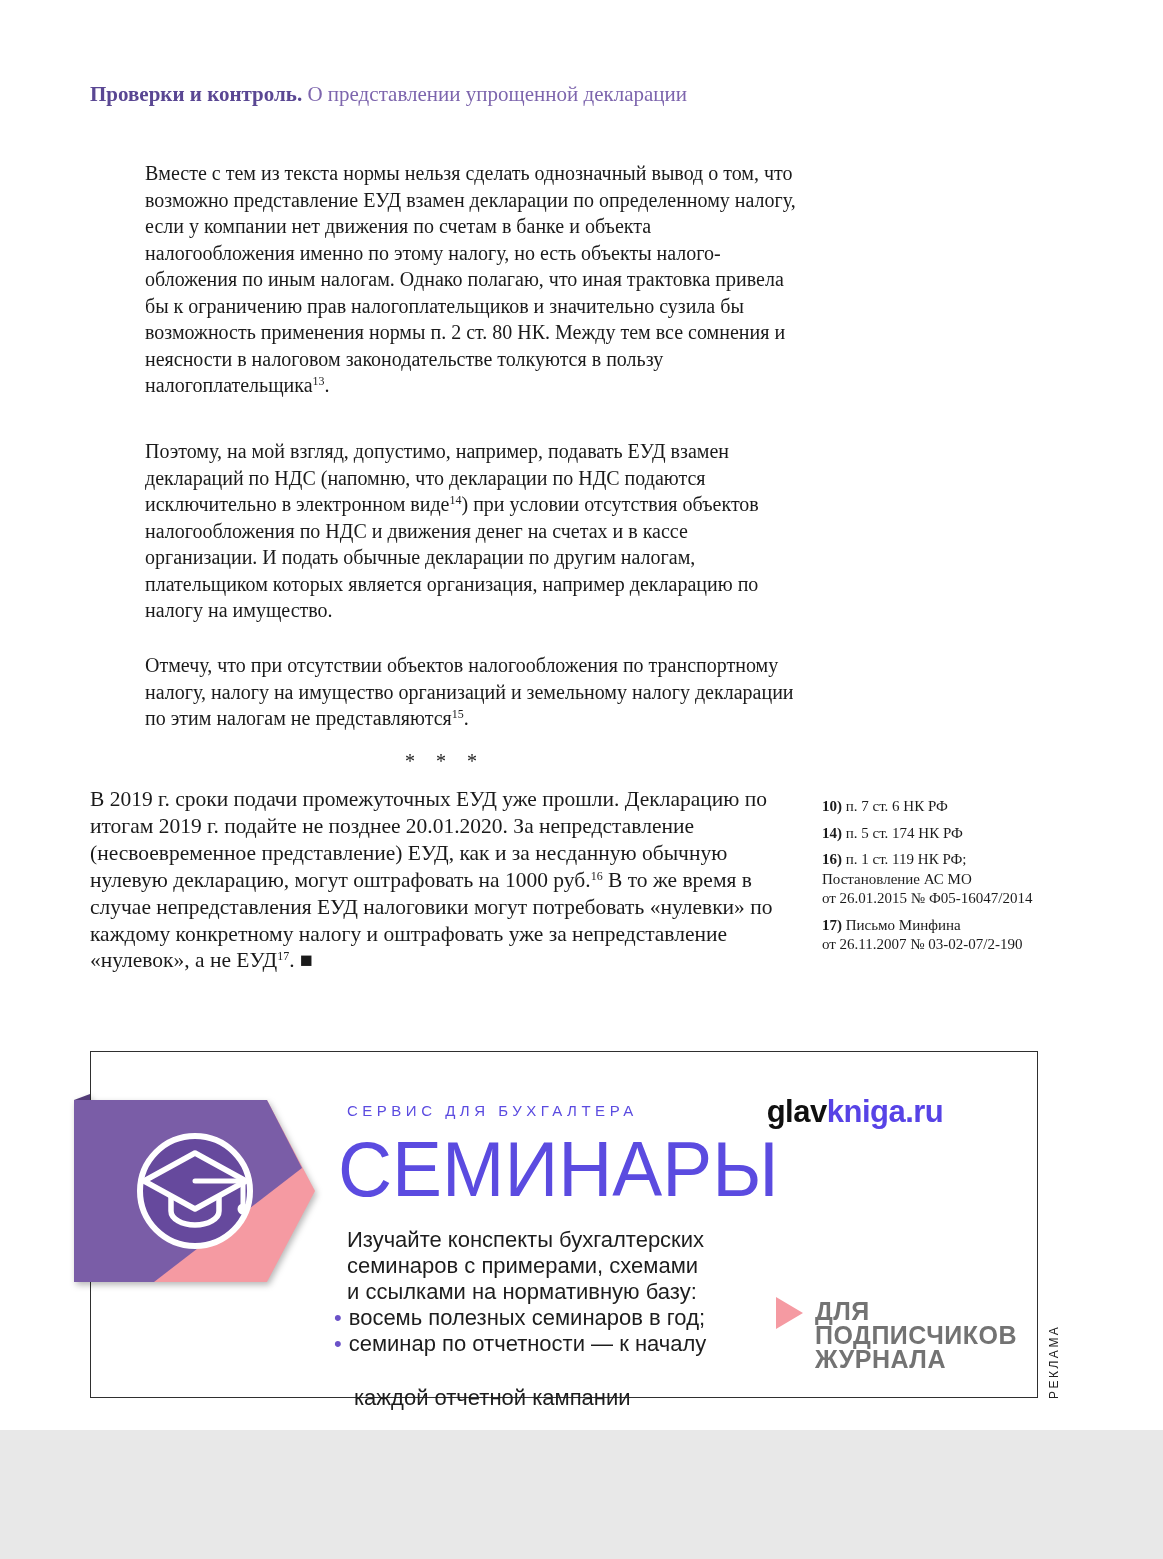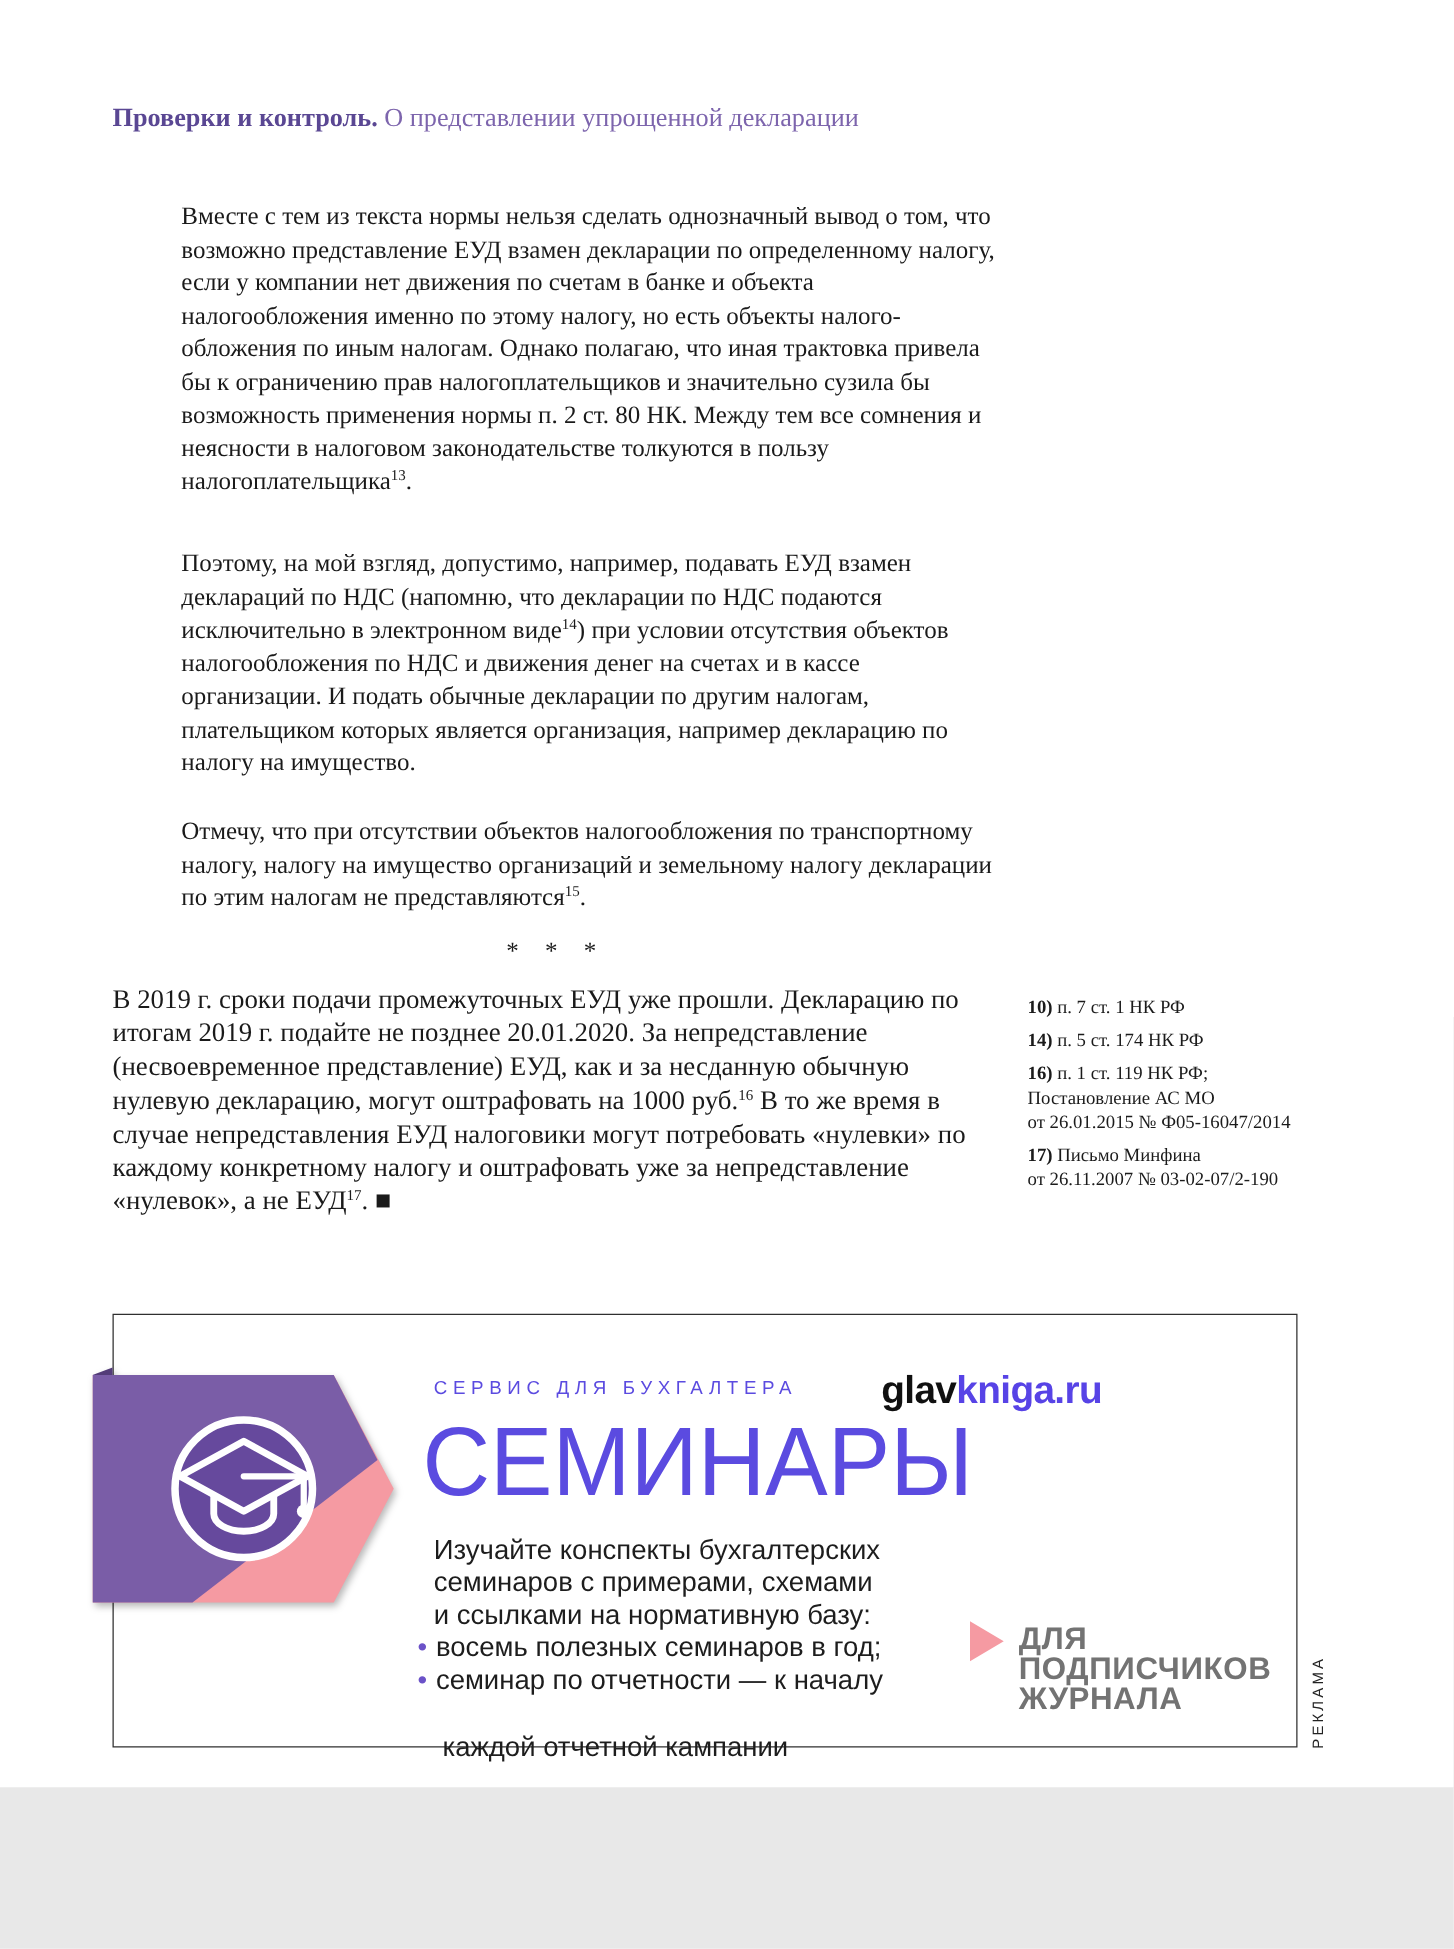--- a/index.html
+++ b/index.html
@@ -43,21 +43,21 @@
 
   .ad-service { position:absolute; left:347px; top:1102px;
                 font-family:"Liberation Sans", sans-serif; font-size:15px;
                 letter-spacing:4.5px; color:#5b4be0; white-space:nowrap; }
 
   .ad-title { position:absolute; left:338px; top:1130px;
               font-family:"Liberation Sans", sans-serif; font-size:78px; line-height:78px;
               font-weight:200; color:#5b4be0; transform:scaleX(0.96); transform-origin:0 0;
               white-space:nowrap; }
 
-  .ad-logo { position:absolute; left:705px; top:1094px; width:300px; text-align:left;
+  .ad-logo { position:absolute; left:705px; top:1094px; width:300px; text-align:center;
              font-family:"Liberation Sans", sans-serif; font-size:31px; font-weight:bold;
              letter-spacing:-0.5px; white-space:nowrap; }
   .ad-logo .lg-black  { color:#101010; }
   .ad-logo .lg-accent { color:#5743e6; }
 
   .ad-desc { position:absolute; left:347px; top:1227px;
              font-family:"Liberation Sans", sans-serif; font-size:22px; line-height:26px;
              color:#1d1d1d; }
 
   .ad-bullets { position:absolute; left:334px; top:1305px;
@@ -96,21 +96,21 @@
 
   <p class="para p3"><span>Отмечу, что при отсутствии объектов налогообложения по транспорт­ному налогу, налогу на имущество организаций и земельному налогу декларации по этим налогам не представляются</span><sup>15</sup><span>.</span></p>
 
   <div class="stars">* * *</div>
 
   <p class="lead"><span>В 2019 г. сроки подачи промежуточных ЕУД уже прошли. Деклара­цию по итогам 2019 г. подайте не позднее 20.01.2020. За непредстав­ление (несвоевременное представление) ЕУД, как и за несданную обычную нулевую декларацию, могут оштрафовать на 1000 руб.</span><sup>16</sup><span> В то же время в случае непредставления ЕУД налоговики могут по­требовать «нулевки» по каждому конкретному налогу и оштрафо­вать уже за непредставление «нулевок», а не ЕУД</span><sup>17</sup><span>. ■</span></p>
 
   <aside class="footnotes">
     <div class="fn">
       <b>10)</b>
-      <span>п. 7 ст. 1 НК РФ</span>
+      <span>п. 7 ст. 6 НК РФ</span>
     </div>
     <div class="fn">
       <b>14)</b>
       <span>п. 5 ст. 174 НК РФ</span>
     </div>
     <div class="fn">
       <b>16)</b>
       <span>п. 1 ст. 119 НК РФ;</span>
       <div>Постановление АС МО</div>
       <div>от 26.01.2015 № Ф05-16047/2014</div>

